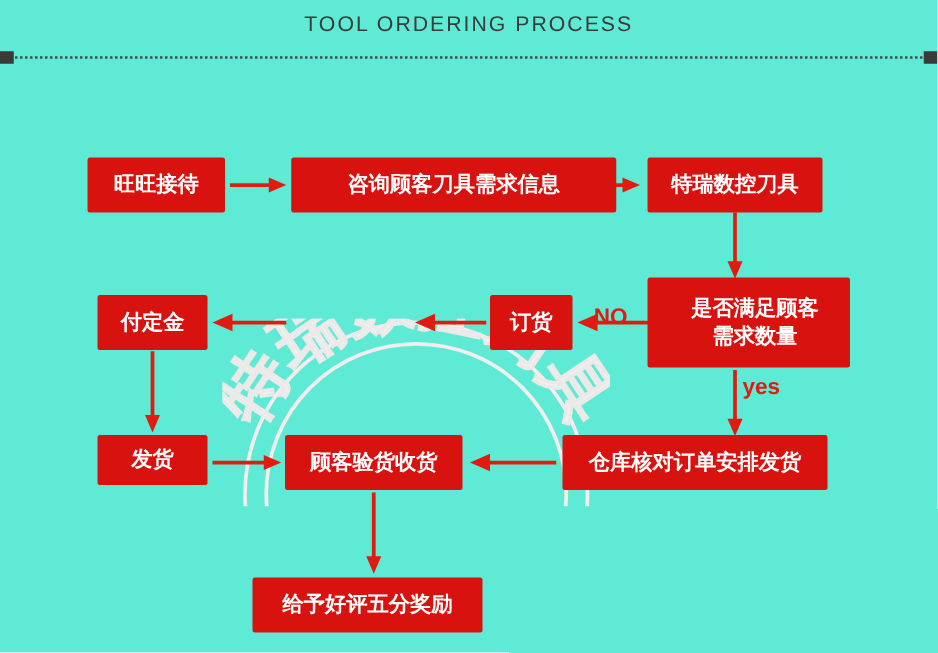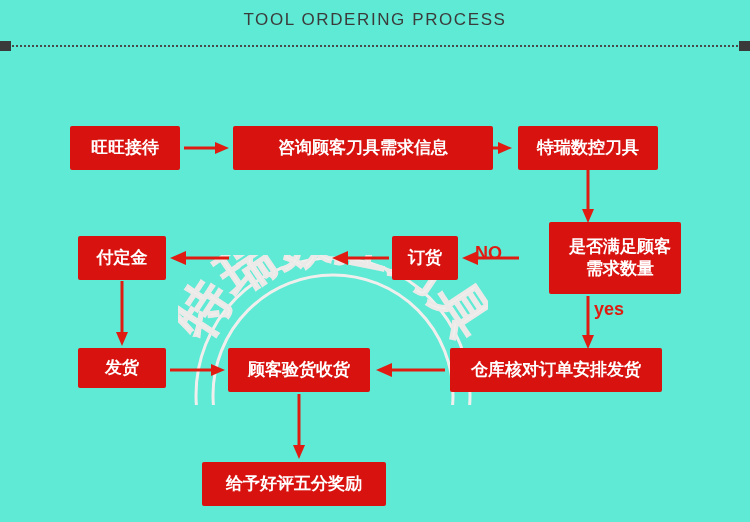--- a/index.html
+++ b/index.html
@@ -221,21 +221,21 @@
 
   <div class="flag" style="left:475px; top:219px;margin-top:24px;">NO</div>
   <div class="flag" style="left:594px; top:299px;">yes</div>
 
   <div class="node" style="left:70px;  top:126px; width:110px; height:44px;">旺旺接待</div>
 
   <div class="node" style="left:233px; top:126px; width:260px; height:44px;">咨询顾客刀具需求信息</div>
 
   <div class="node" style="left:518px; top:126px; width:140px; height:44px;">特瑞数控刀具</div>
 
-  <div class="node multiline" style="left:549px; top:222px; width:132px; height:72px;padding-left:16px;">
+  <div class="node multiline" style="left:518px; top:222px; width:162px; height:72px;padding-left:16px;">
     <span style="white-space:pre-line;">是否满足顾客
 需求数量</span>
   </div>
 
   <div class="node" style="left:392px; top:236px; width:66px;  height:44px;">订货</div>
 
 
   <div class="node" style="left:78px;  top:236px; width:88px;  height:44px;">付定金</div>
 
   <div class="node" style="left:78px;  top:348px; width:88px;  height:40px;">发货</div>

